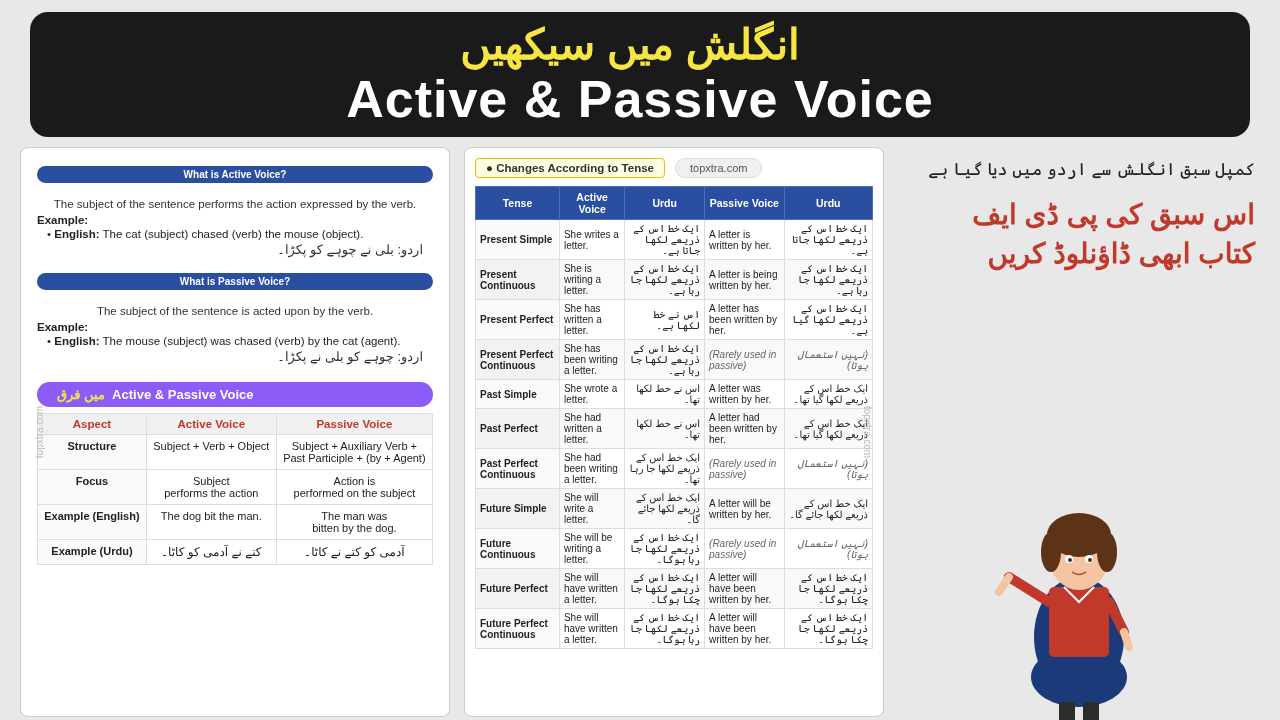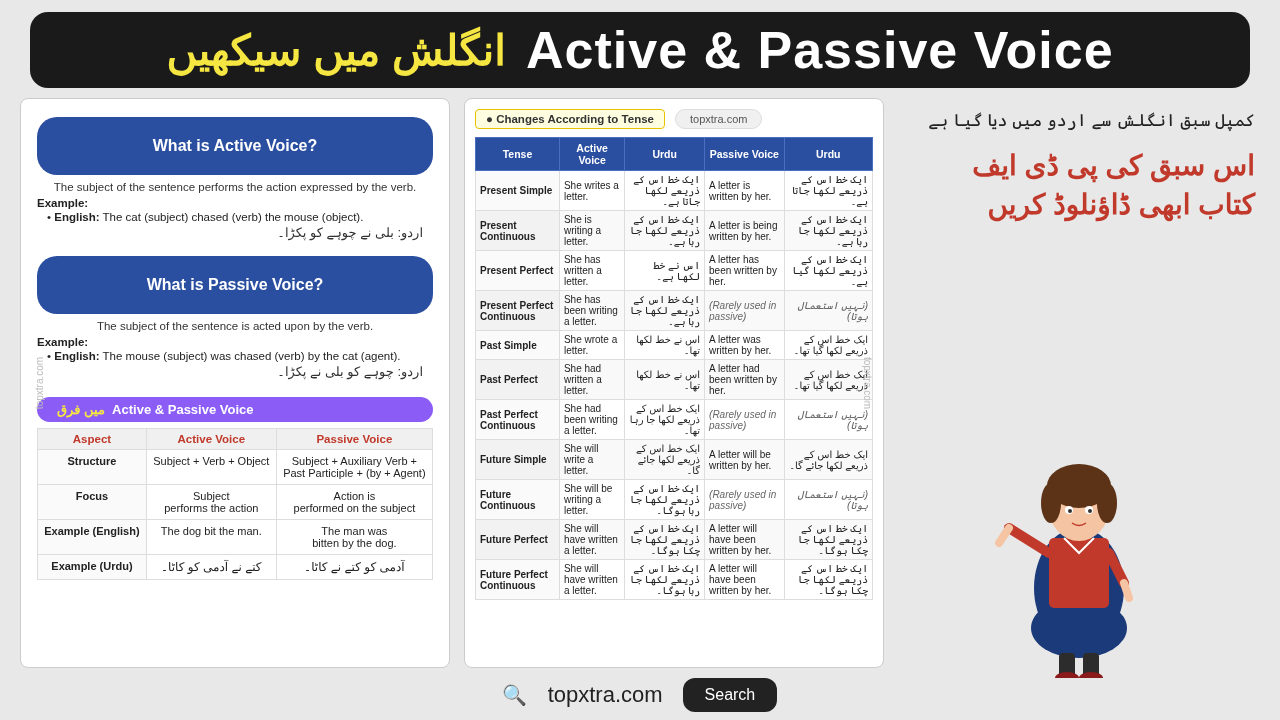--- a/index.html
+++ b/index.html
@@ -14,20 +14,21 @@
 
     
     .header {
       background: #1a1a1a;
       border-radius: 18px;
       margin: 12px 30px 10px 30px;
       padding: 8px 30px;
       display: flex;
       align-items: center;
       justify-content: center;
+      flex-direction: column;
     }
     .header-urdu {
       color: #f5e642;
       font-size: 42px;
       font-weight: bold;
       margin-right: 20px;
       font-family: 'Segoe UI', Arial, sans-serif;
     }
     .header-english {
       color: white;
@@ -64,25 +65,25 @@
       transform: translateY(-50%) rotate(-90deg);
       color: #bbb;
       font-size: 10px;
       white-space: nowrap;
     }
     .section-title {
       background: #2a4ea0;
       color: white;
       text-align: center;
       border-radius: 20px;
-      padding: 20px 20px;
-      font-size: 16px;
+      padding: 3px 20px;
+      font-size: 10px;
       font-weight: bold;
       display: inline-block;
-      margin: 4px auto 6px auto;
+      margin: 4px auto 15px auto;
       width: 100%;
     }
     .desc-text {
       font-size: 11.5px;
       color: #333;
       margin-bottom: 4px;
       text-align: center;
     }
     .example-label {
       font-weight: bold;

